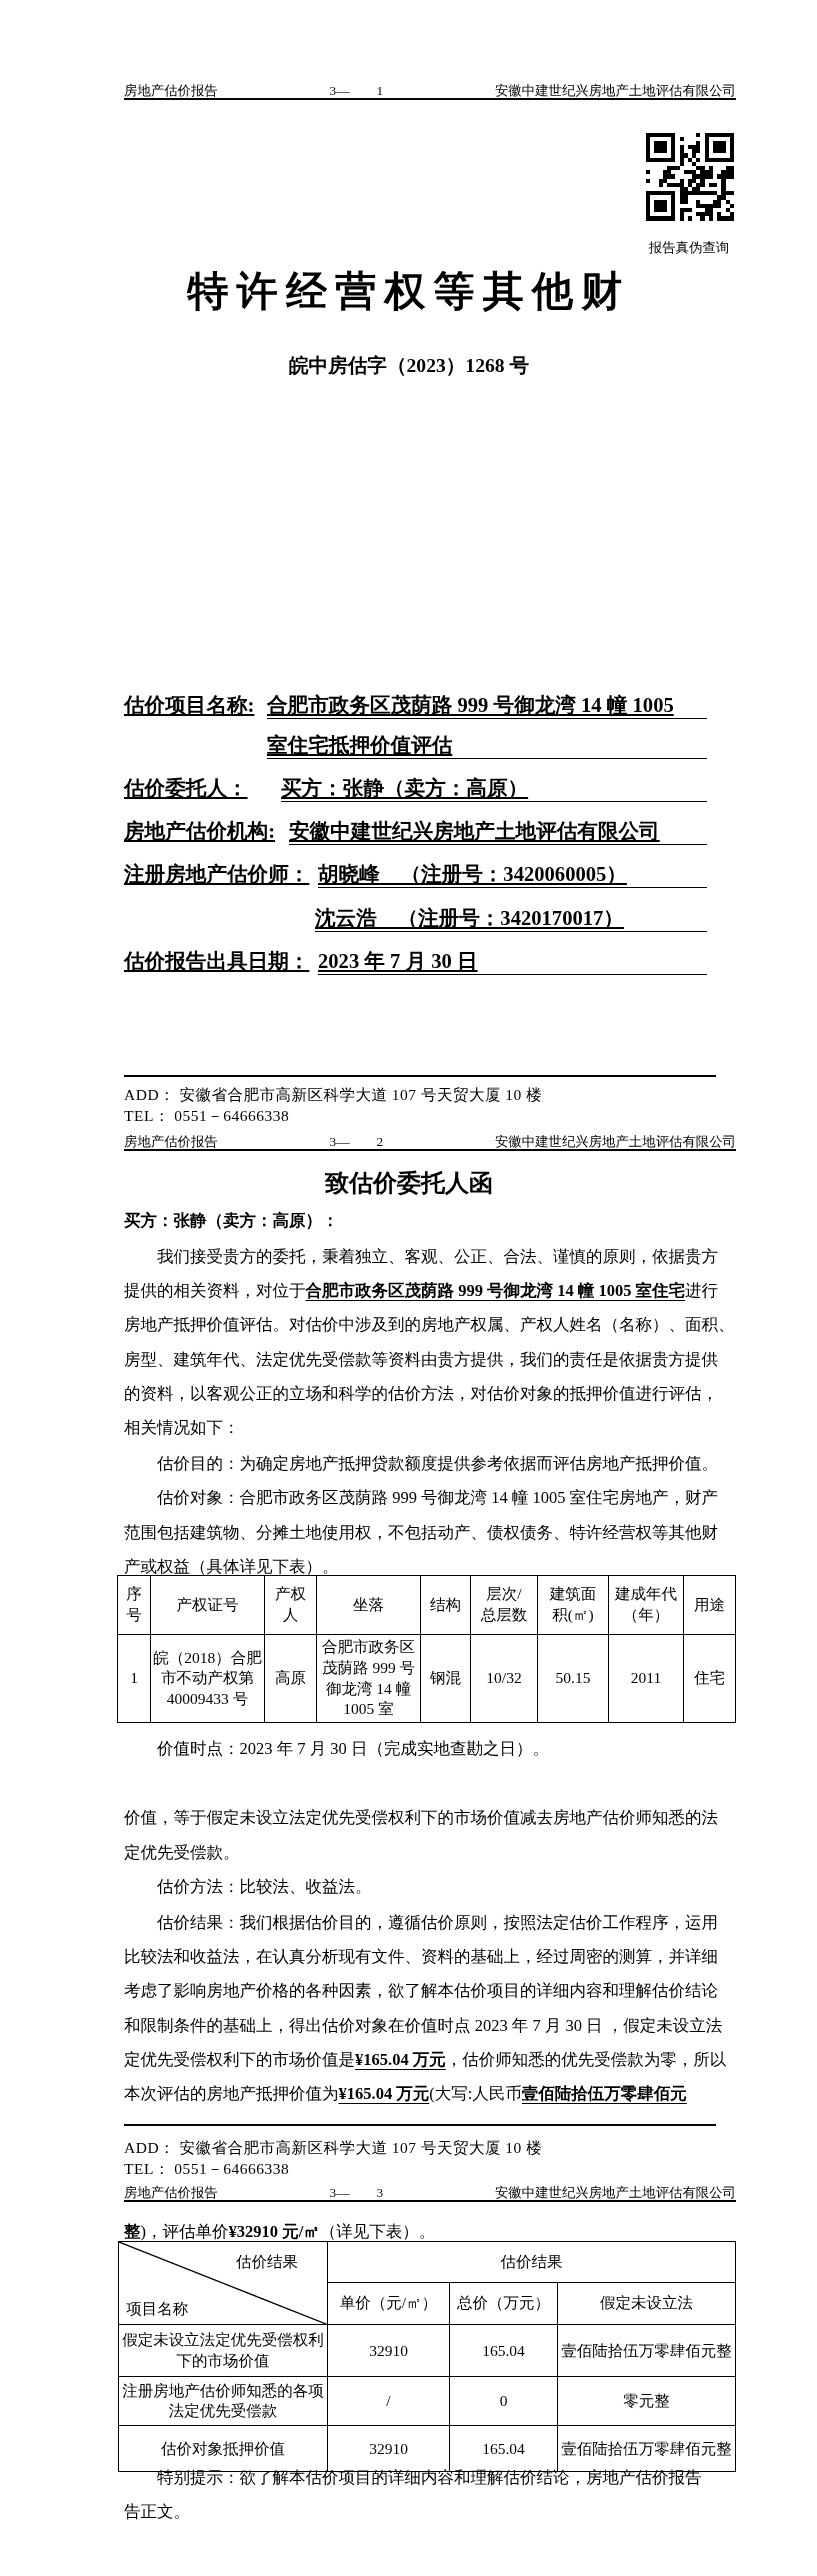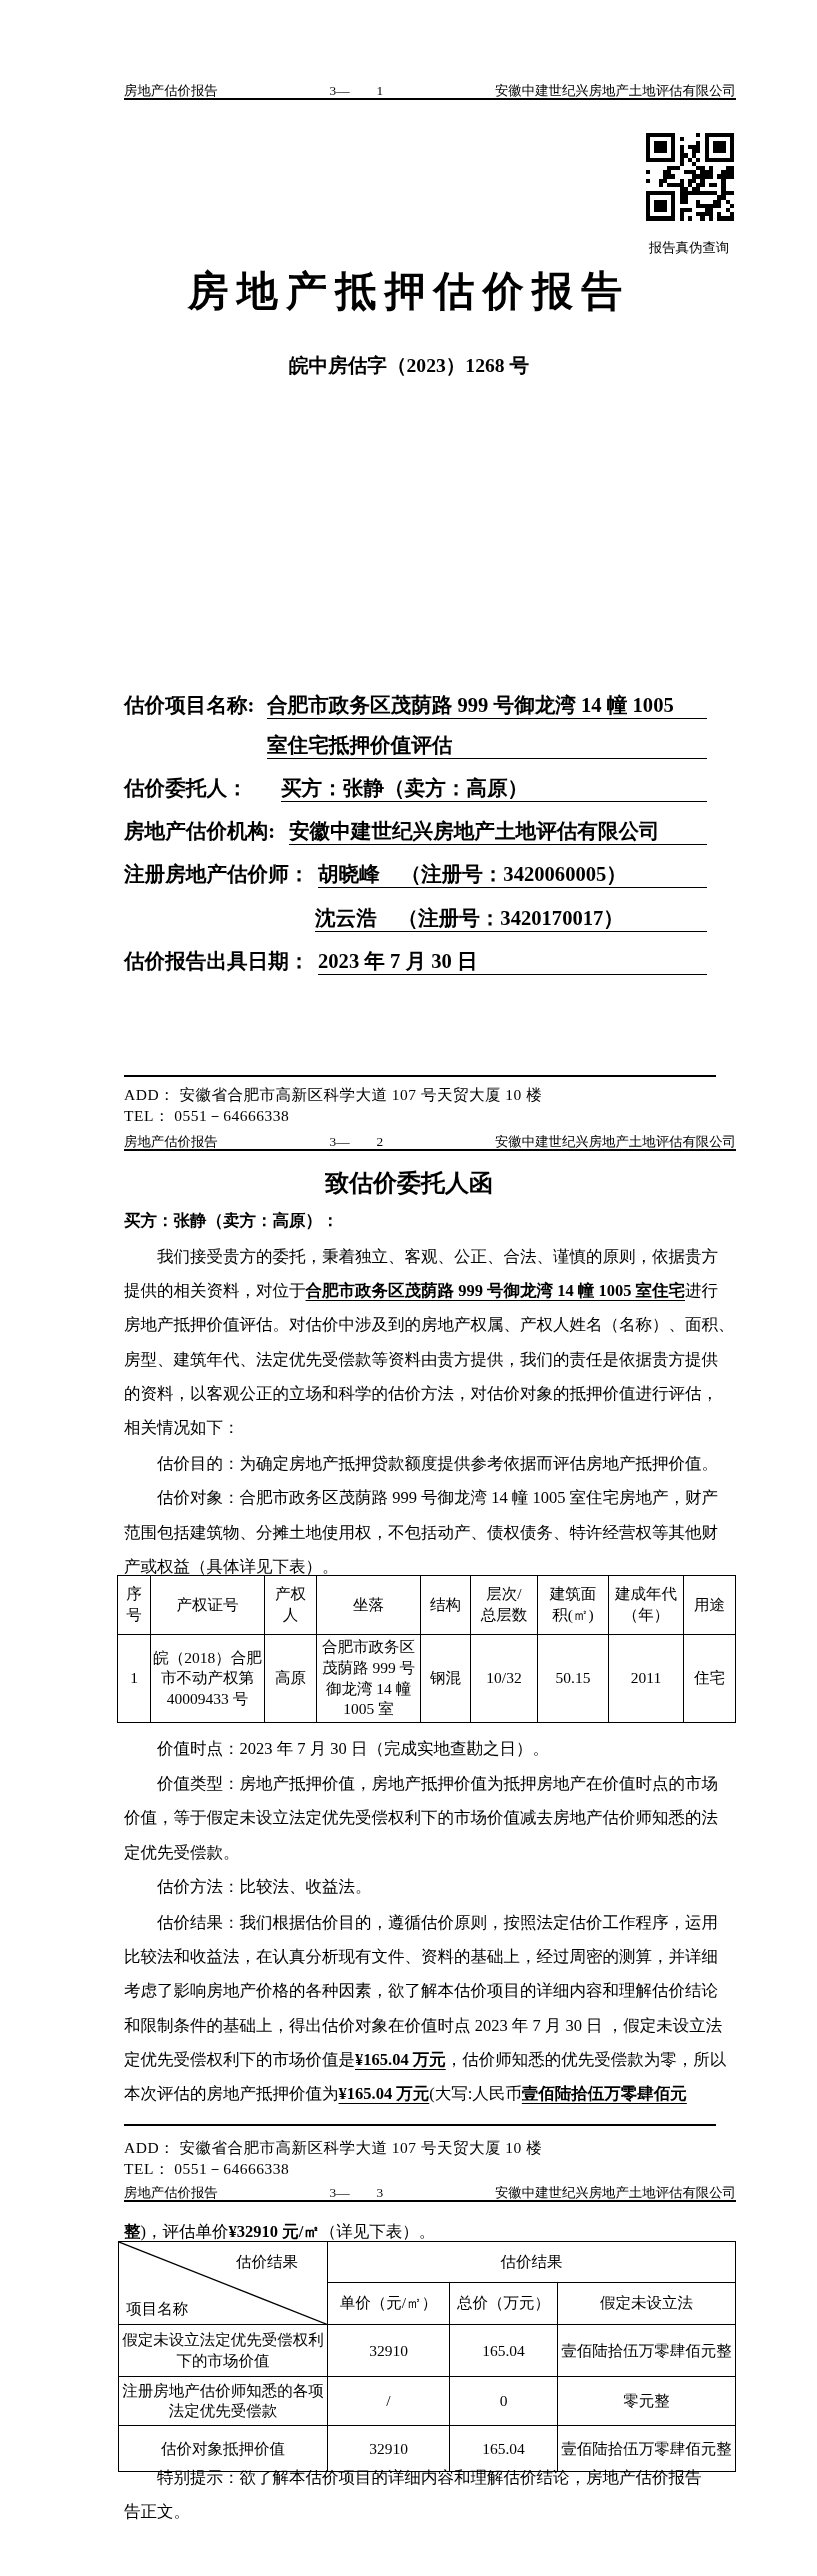--- a/index.html
+++ b/index.html
@@ -16,21 +16,21 @@
   .rh{
     position:absolute;left:124px;width:612px;
     display:flex;justify-content:space-between;align-items:flex-end;
     font-size:13.4px;white-space:pre;
   }
   .center{left:0;width:818px;text-align:center;}
   .footer-text{position:absolute;left:124px;font-size:15.5px;white-space:pre;letter-spacing:0.5px;}
   .cover{
     position:absolute;left:124px;width:583px;height:27px;
     display:flex;align-items:flex-end;
-    font-size:20.6px;font-weight:bold;
+    font-size:20.6px;font-weight:bold;text-decoration:underline;
   }
   .cover .clbl{flex:none;white-space:pre;}
   .cover .cval{
     flex:1;border-bottom:1.5px solid #000;
     white-space:pre;padding-bottom:1px;line-height:24px;
   }
   .cval.c{}
   .body-line{position:absolute;left:124px;font-size:16.5px;line-height:20.6px;white-space:pre;}
   .ind{padding-left:33px;}
   .lbl{font-weight:normal;}
@@ -283,21 +283,21 @@
         <rect x="13" y="20" width="1" height="1"></rect>
         <rect x="15" y="20" width="1" height="1"></rect>
         <rect x="17" y="20" width="1" height="1"></rect>
         <rect x="18" y="20" width="1" height="1"></rect>
         <rect x="19" y="20" width="1" height="1"></rect>
         <rect x="20" y="20" width="1" height="1"></rect>
       </svg>
     </div>
   <div class="abs" style="left:635px;top:239px;width:108px;text-align:center;font-size:13.4px">报告真伪查询</div>
 
-  <div class="abs center" style="top:264px;font-size:41px;font-weight:bold;letter-spacing:8.2px">房地产抵押估价报告</div>
+  <div class="abs center" style="top:264px;font-size:41px;font-weight:bold;letter-spacing:8.2px">特许经营权等其他财</div>
   <div class="abs center" style="top:352px;font-size:19.6px;font-weight:bold">皖中房估字（2023）1268 号</div>
 
   <div class="cover" style="top:692px">
     <span class="clbl" style="width:143px">估价项目名称:</span>
     <span class="cval">合肥市政务区茂荫路 999 号御龙湾 14 幢 1005</span>
   </div>
   <div class="cover" style="top:732px">
     <span class="clbl" style="width:143px"></span>
     <span class="cval">室住宅抵押价值评估</span>
   </div>
@@ -393,21 +393,20 @@
       <td>10/32</td>
       <td>50.15</td>
       <td>2011</td>
       <td>住宅</td>
     </tr>
   </tbody>
     </table>
 
   <div class="body-line ind" style="top:1739px"><span class="lbl">价值时点：</span><span>2023 年 7 月 30 日（完成实地查勘之日）。</span></div>
 
-  <div class="body-line ind" style="top:1774px"><span class="lbl">价值类型：</span><span>房地产抵押价值，房地产抵押价值为抵押房地产在价值时点的市场</span></div>
   <div class="body-line" style="top:1808px">价值，等于假定未设立法定优先受偿权利下的市场价值减去房地产估价师知悉的法</div>
   <div class="body-line" style="top:1843px">定优先受偿款。</div>
 
   <div class="body-line ind" style="top:1877px"><span class="lbl">估价方法：</span><span>比较法、收益法。</span></div>
 
   <div class="body-line ind" style="top:1913px"><span class="lbl">估价结果：</span><span>我们根据估价目的，遵循估价原则，按照法定估价工作程序，运用</span></div>
   <div class="body-line" style="top:1947px">比较法和收益法，在认真分析现有文件、资料的基础上，经过周密的测算，并详细</div>
   <div class="body-line" style="top:1981px">考虑了影响房地产价格的各种因素，欲了解本估价项目的详细内容和理解估价结论</div>
   <div class="body-line" style="top:2016px">和限制条件的基础上，得出估价对象在价值时点 2023 年 7 月 30 日 ，假定未设立法</div>
   <div class="body-line" style="top:2050px"><span>定优先受偿权利下的市场价值是</span><span class="em">¥165.04 万元</span><span>，估价师知悉的优先受偿款为零，所以</span></div>

